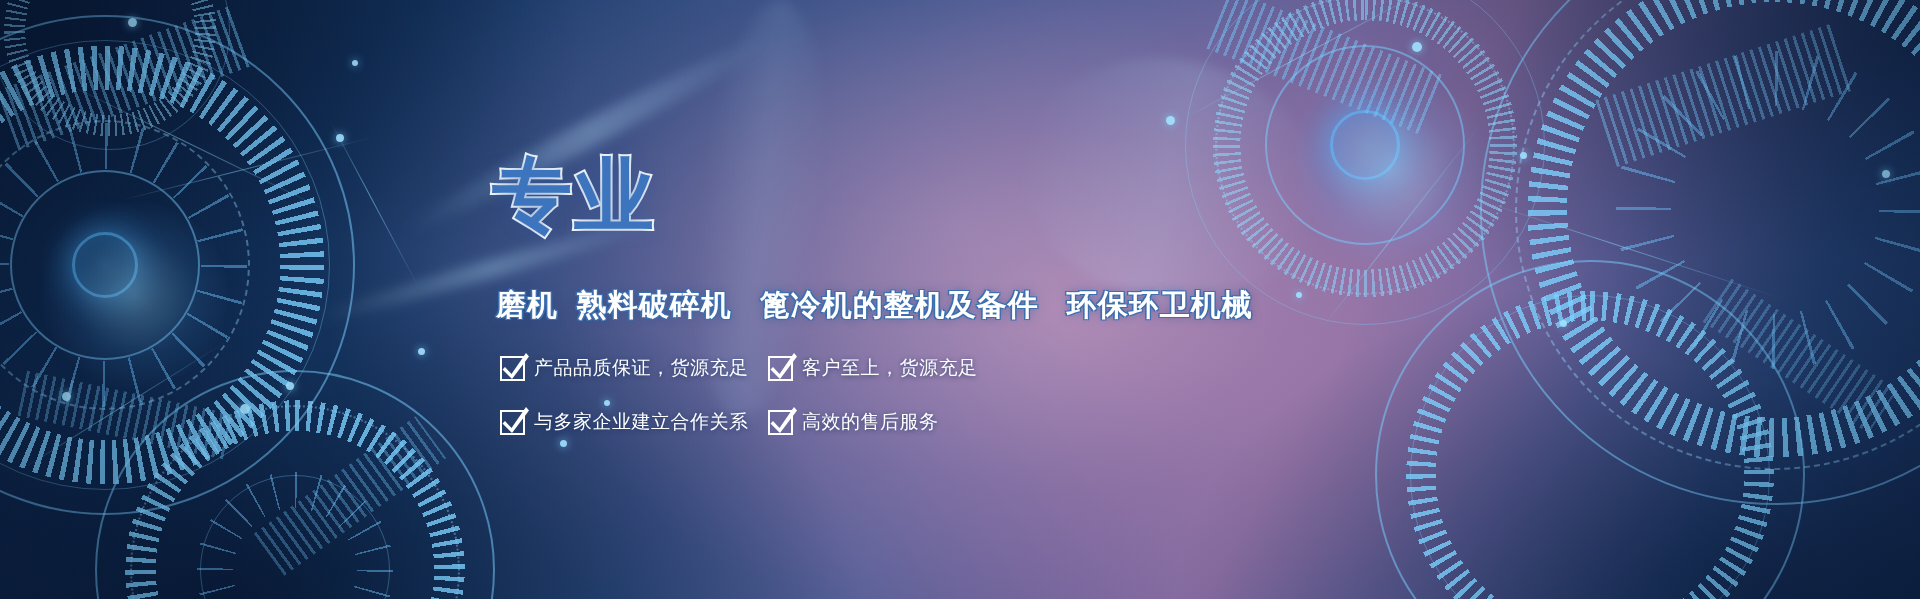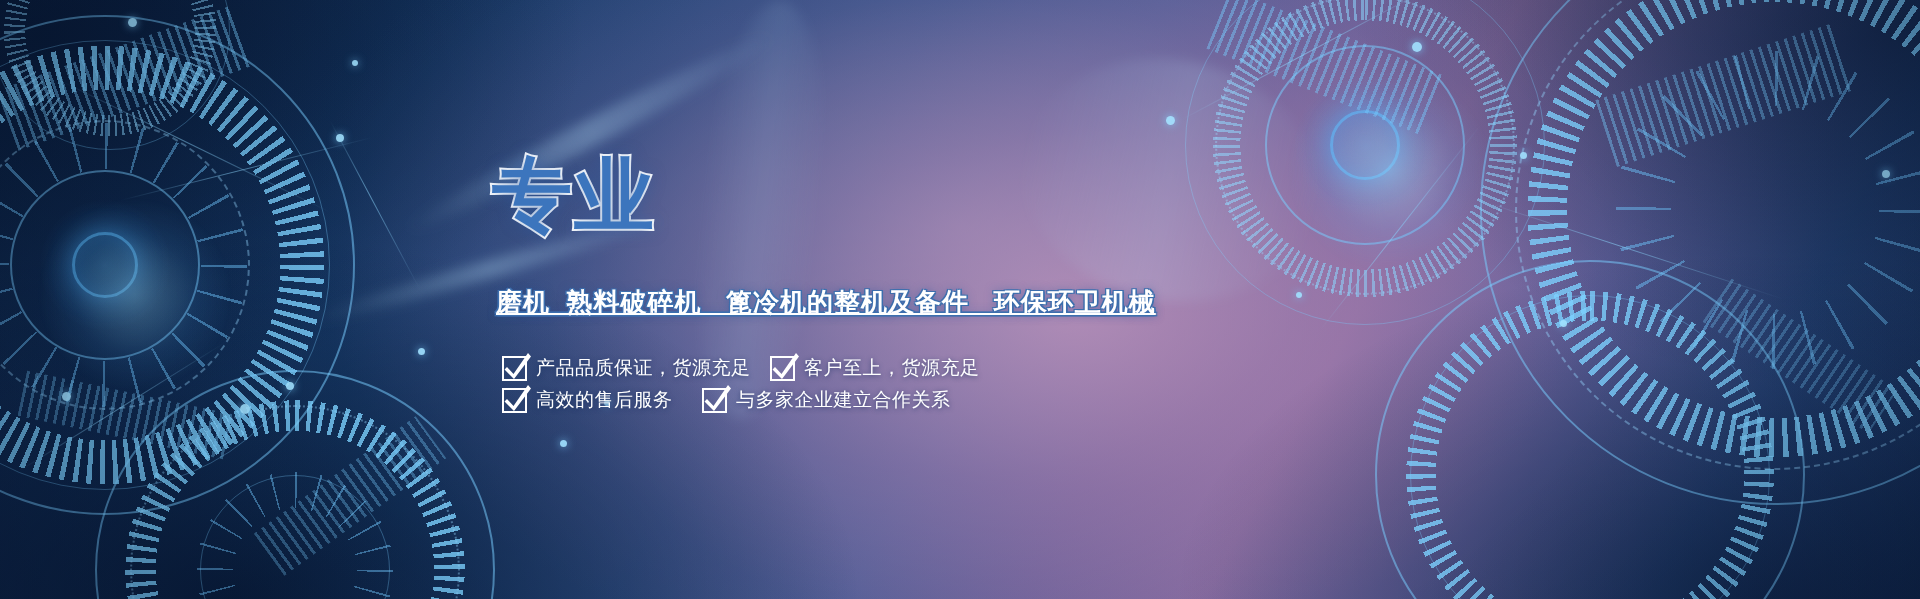--- a/index.html
+++ b/index.html
@@ -160,39 +160,38 @@
     margin-bottom: 9px;
     text-shadow:
       -1.6px -1.6px 0 #3d6fae, 1.6px -1.6px 0 #3d6fae,
       -1.6px  1.6px 0 #3d6fae, 1.6px  1.6px 0 #3d6fae,
        0 0 12px rgba(35,80,150,0.65);
   }
   #subline {
     position: absolute;
     left: 496px;
     top: 285px;
-    font-size: 26px;
+    font-size: 30px;
     font-weight: bold;
     letter-spacing: 1px;
     color: #ffffff;
     text-shadow:
       -1.4px -1.4px 0 #3d6fae, 1.4px -1.4px 0 #3d6fae,
       -1.4px  1.4px 0 #3d6fae, 1.4px  1.4px 0 #3d6fae,
        0 0 10px rgba(35,80,150,0.6);
     white-space: pre;
-    text-decoration: underline;
   }
   #bullets {
     position: absolute;
     left: 500px;
     top: 352px;
     width: 470px;
     display: flex;
     flex-wrap: wrap;
-    justify-content: flex-end;
+    row-gap: 22px;
   }
   .bullet {
     display: flex;
     align-items: center;
     height: 32px;
   }
   .bullet.col-a { width: 268px; }
   .bullet.col-b { width: 200px; }
   .check-box {
     position: relative;
@@ -323,33 +322,33 @@
 
       <div class="bullet col-b">
         <span class="check-box">
           <svg width="34" height="34" viewBox="0 0 34 34">
             <path d="M7 18 L13.5 25 L28 4 L31 7.5 L14 30 L4.5 20.5 Z" fill="#ffffff"></path>
           </svg>
         </span>
         <span class="bullet-label">客户至上，货源充足</span>
       </div>
 
+      <div class="bullet col-a">
+        <span class="check-box">
+          <svg width="34" height="34" viewBox="0 0 34 34">
+            <path d="M7 18 L13.5 25 L28 4 L31 7.5 L14 30 L4.5 20.5 Z" fill="#ffffff"></path>
+          </svg>
+        </span>
+        <span class="bullet-label">与多家企业建立合作关系</span>
+      </div>
+
       <div class="bullet col-b">
         <span class="check-box">
           <svg width="34" height="34" viewBox="0 0 34 34">
             <path d="M7 18 L13.5 25 L28 4 L31 7.5 L14 30 L4.5 20.5 Z" fill="#ffffff"></path>
           </svg>
         </span>
         <span class="bullet-label">高效的售后服务</span>
       </div>
 
-      <div class="bullet col-a">
-        <span class="check-box">
-          <svg width="34" height="34" viewBox="0 0 34 34">
-            <path d="M7 18 L13.5 25 L28 4 L31 7.5 L14 30 L4.5 20.5 Z" fill="#ffffff"></path>
-          </svg>
-        </span>
-        <span class="bullet-label">与多家企业建立合作关系</span>
-      </div>
-
     </div>
   </div>
 </div>
 
 </body></html>

